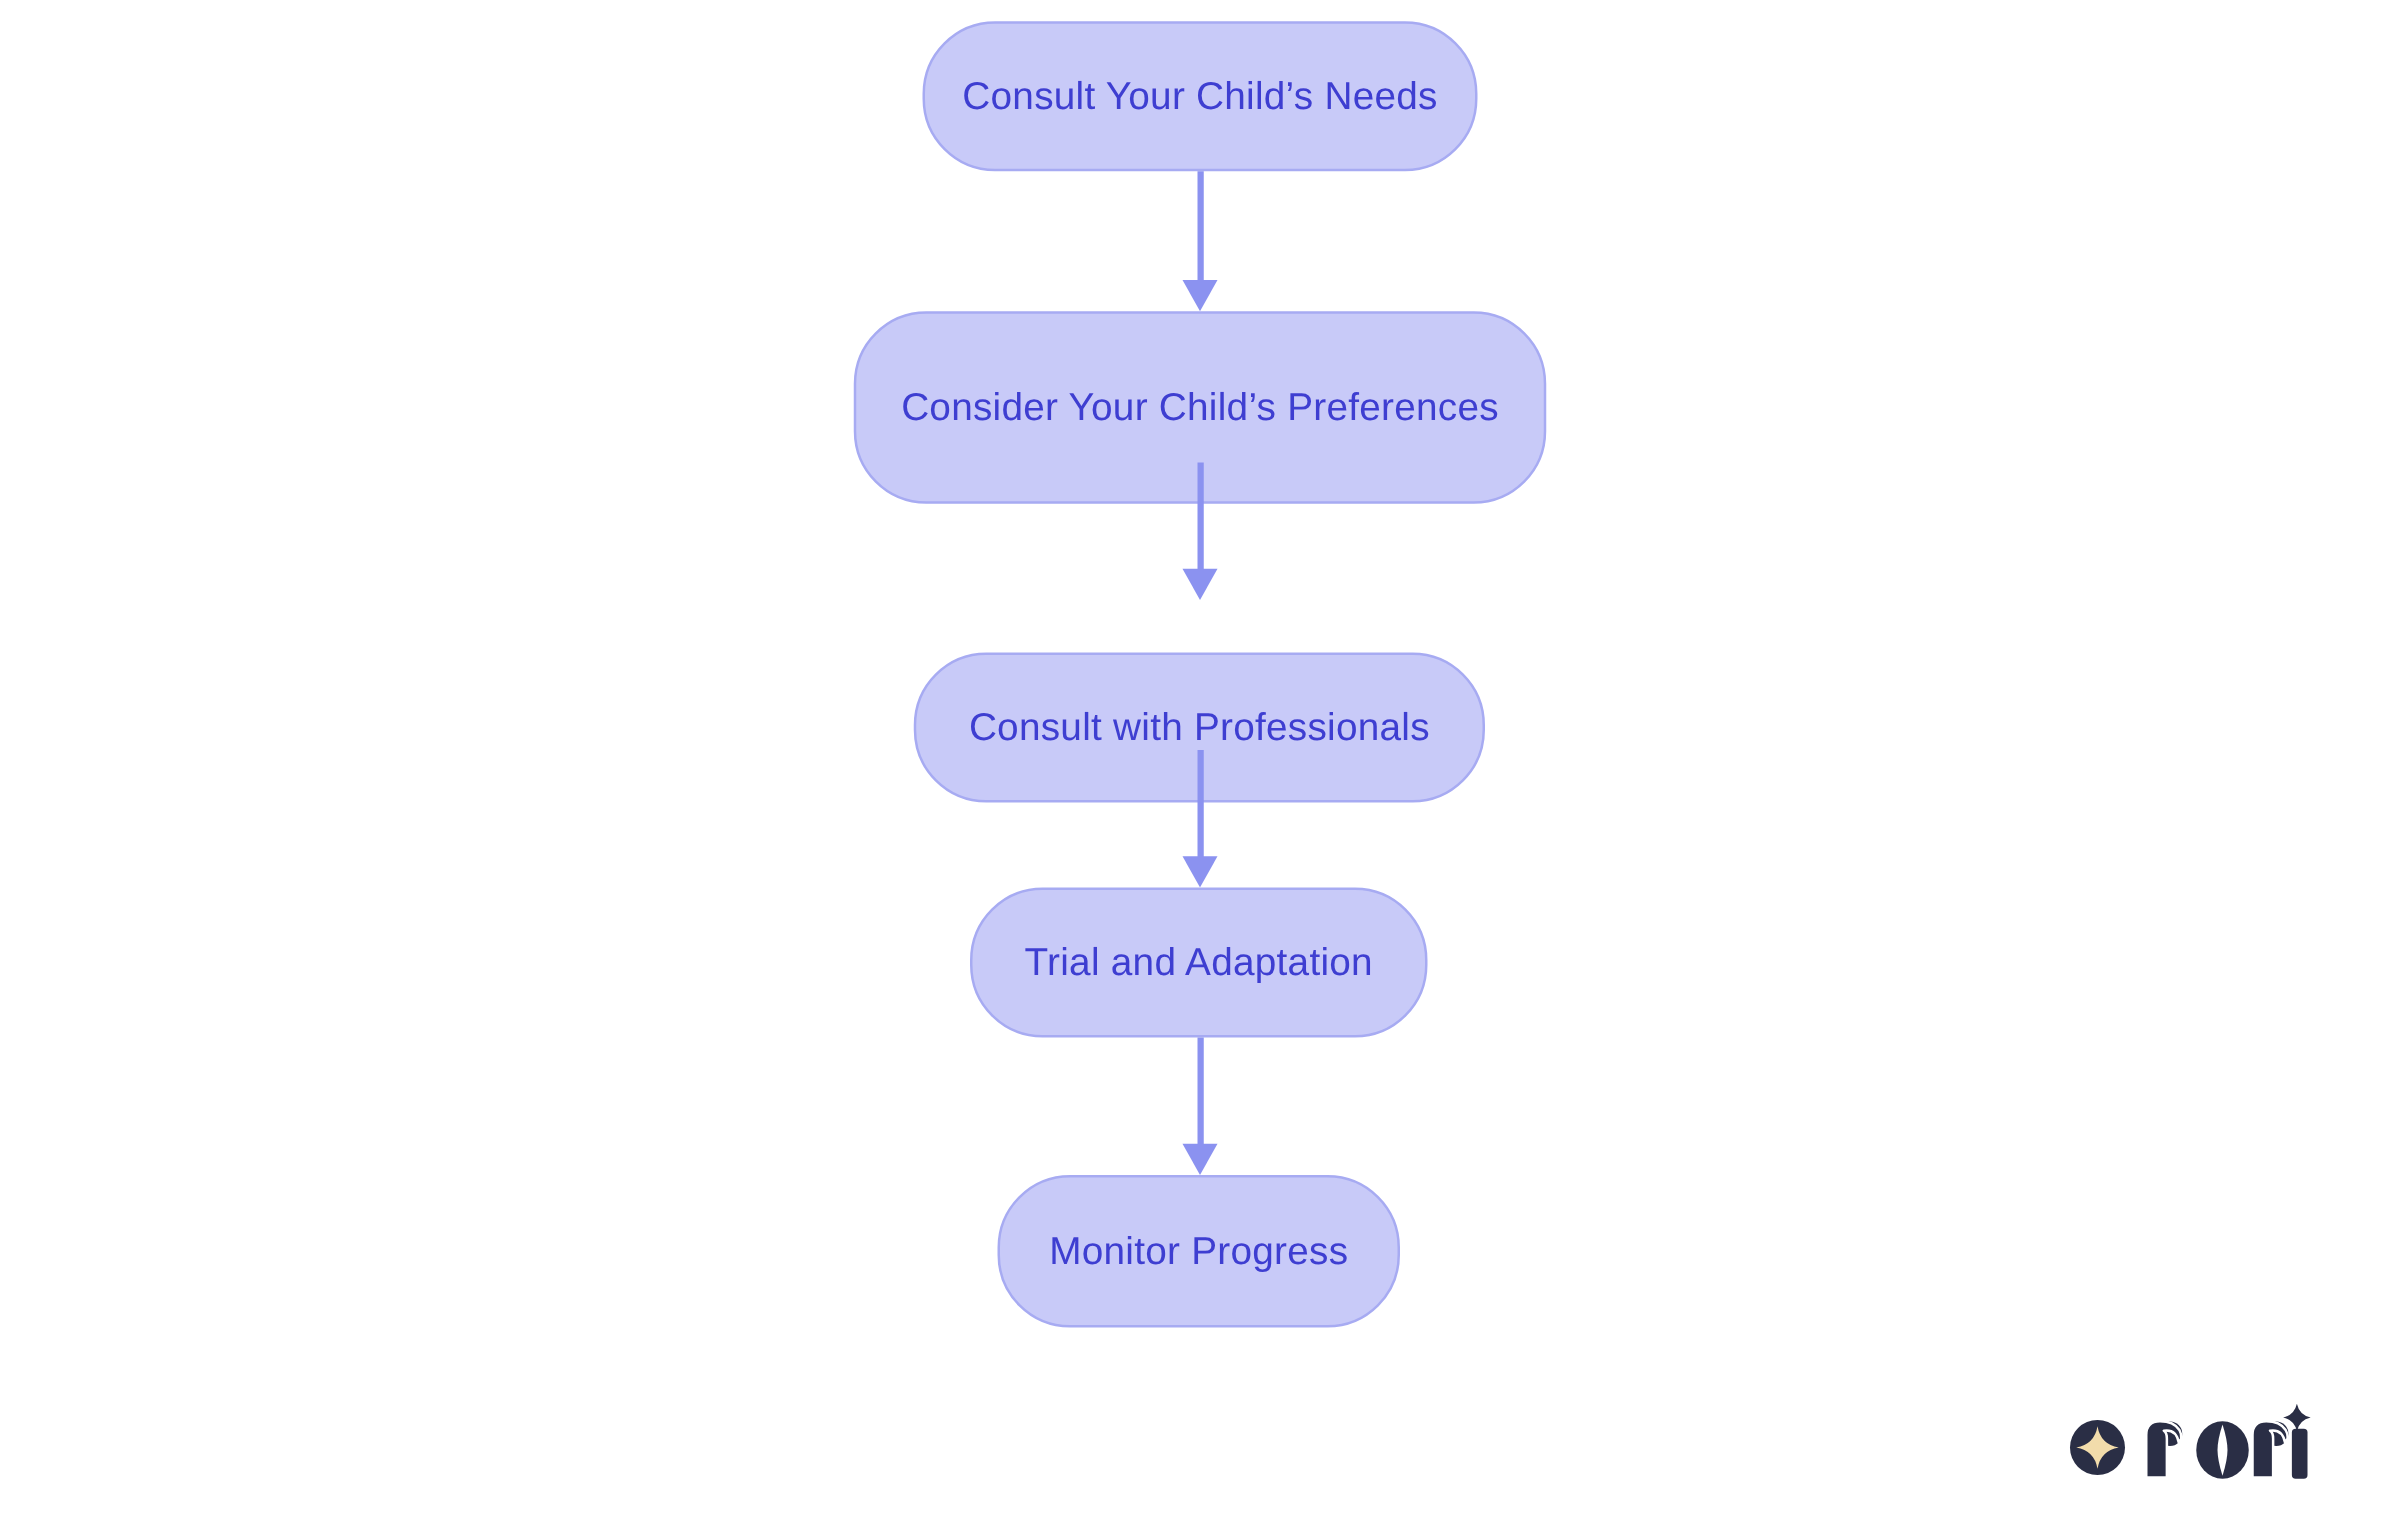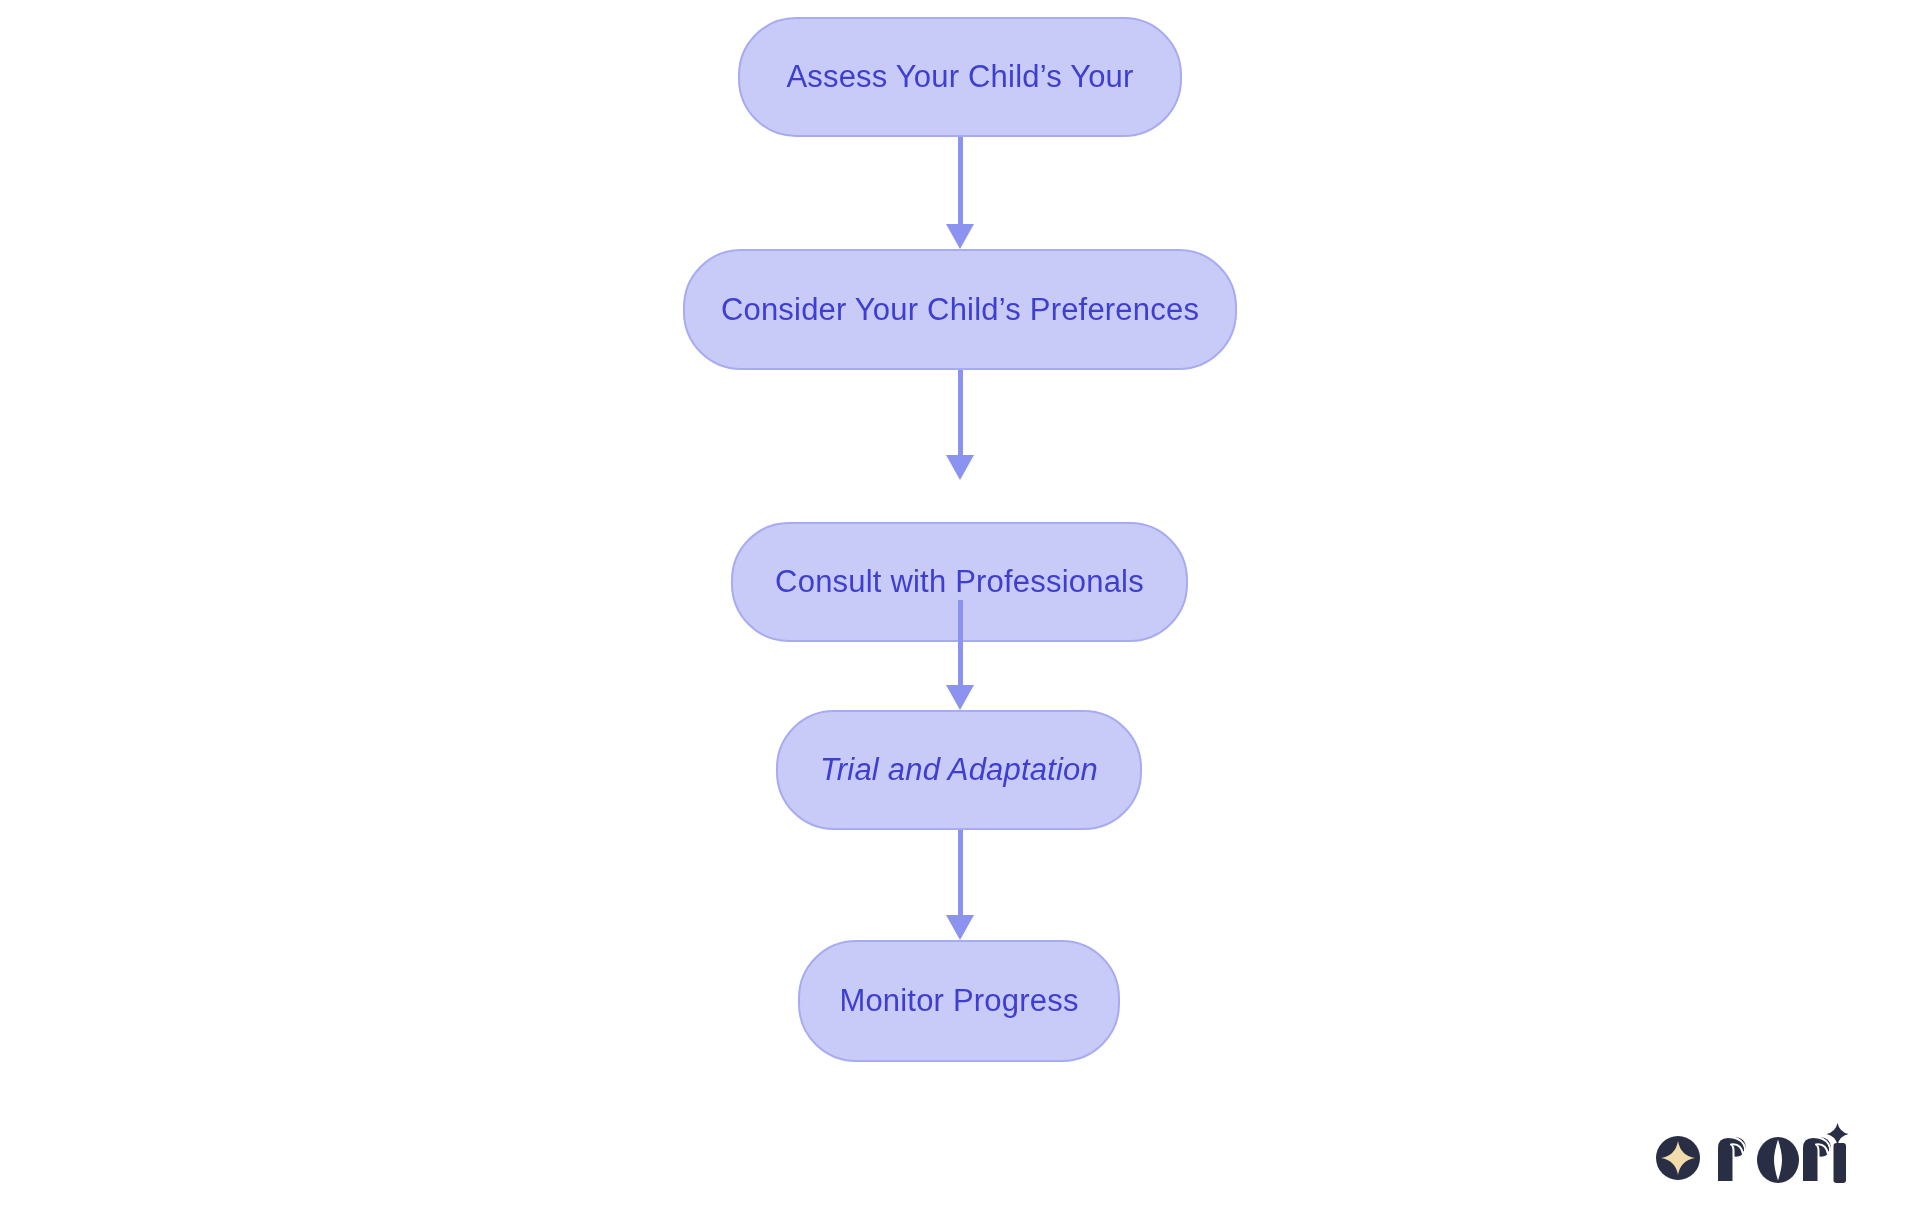--- a/index.html
+++ b/index.html
@@ -32,23 +32,23 @@
     display:flex;
     align-items:center;
     justify-content:center;
     color:var(--node-text);
     font-size:31px;
     letter-spacing:.2px;
     white-space:nowrap;
     text-align:center;
   }
   .n1{left:738px;top:17px;width:444px;height:120px;}
-  .n2{left:683px;top:249px;width:554px;height:121px;}
+  .n2{left:683px;top:249px;width:554px;height:154px;}
   .n3{left:731px;top:480px;width:457px;height:120px;margin-top:42px;}
-  .n4{left:776px;top:710px;width:366px;height:120px;font-style:italic;}
+  .n4{left:776px;top:710px;width:366px;height:120px;}
   .n5{left:798px;top:940px;width:322px;height:122px;}
 
   .arrow{
     position:absolute;
     left:946px;          
     width:28px;
   }
   .a1{top:137px;height:112px;}
   .a2{top:370px;height:110px;}
   .a3{top:600px;height:110px;}
@@ -79,21 +79,21 @@
   .logo .gold{fill:var(--logo-gold);}
   .logo .slit{fill:#ffffff;}
   .logo .crest{stroke:#ffffff;stroke-width:2;stroke-linejoin:round;}
 </style>
 </head>
 <body>
 
 <div class="canvas">
 
   <div class="node n1">
-    <span>Assess Your Child’s Your</span>
+    <span>Consult Your Child’s Needs</span>
   </div>
 
   <div class="arrow a1">
     <div class="shaft"></div>
     <div class="head"></div>
   </div>
 
   <div class="node n2">
     <span>Consider Your Child’s Preferences</span>
   </div>

